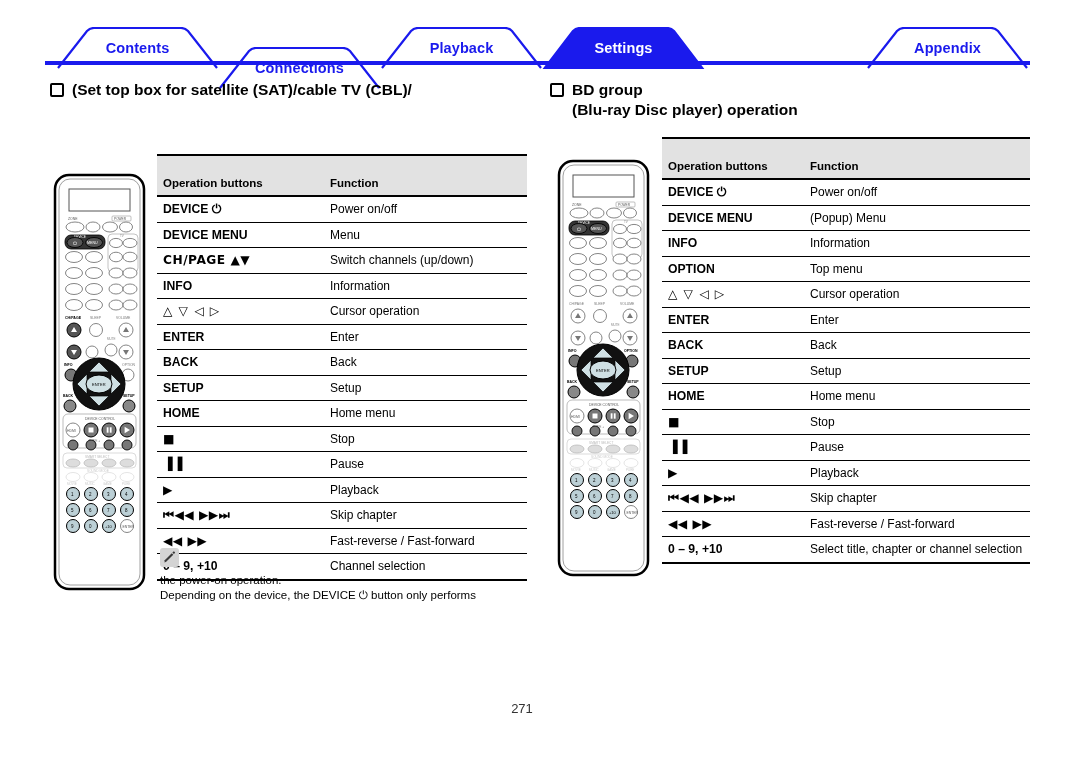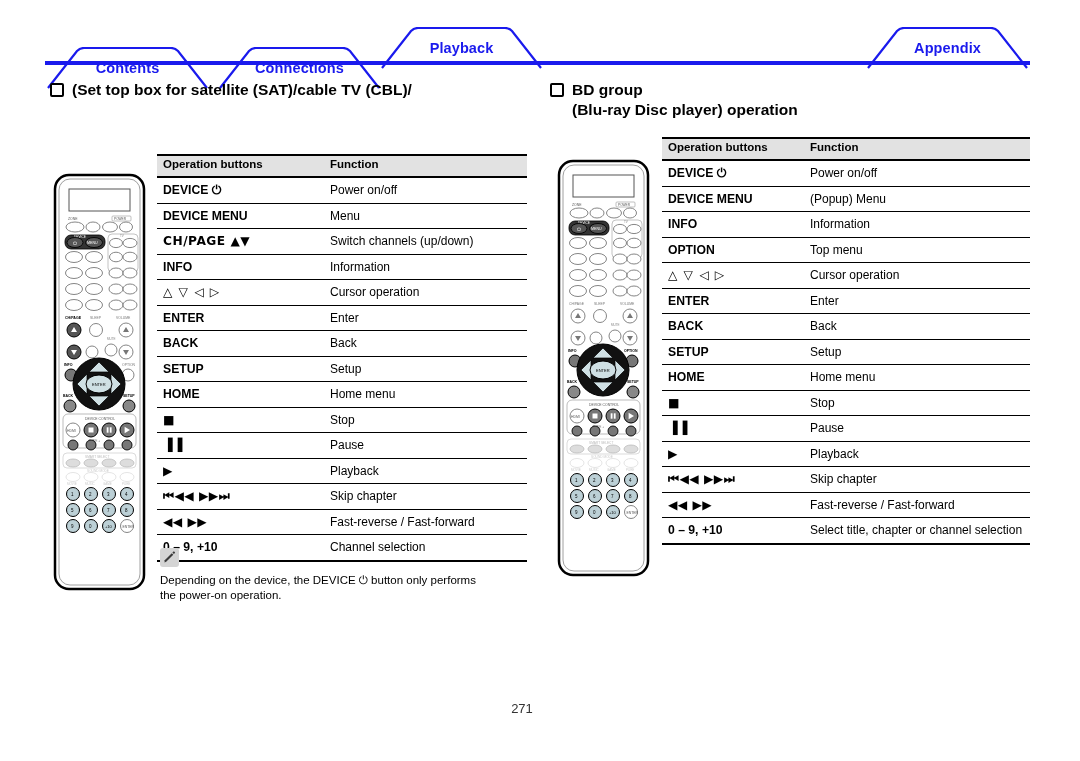--- a/index.html
+++ b/index.html
@@ -77,21 +77,21 @@
   .spec-table {
     position: absolute;
     border-collapse: collapse;
     font-size: 12px;
   }
   .spec-table th {
     background: #e2e2e2;
     font-size: 11.5px;
     font-weight: bold;
     text-align: left;
-    padding: 1px 6px 5px 6px;
+    padding: 20px 6px 5px 6px;
     border-top: 2.5px solid #000;
     border-bottom: 2.5px solid #000;
     vertical-align: middle;
     line-height: 14px;
   }
   .spec-table td {
     border-bottom: 1.4px solid #000;
     padding: 5px 6px 5px 6px;
     vertical-align: middle;
     line-height: 14.5px;
@@ -135,41 +135,47 @@
   }
 
   
   .remote { position: absolute; }
 </style>
 </head>
 <body>
 
 <div class="tabbar">
 
-  <div class="tab" style="left:45px; width:165px;margin-top:20px;">
+  <div class="tab" style="left:55px; width:165px;">
     <svg class="tabshape" viewBox="0 0 165 42" preserveAspectRatio="none">
       <path d="M3 41 L32 4 Q35 1 39 1 L126 1 Q130 1 133 4 L162 41" fill="#ffffff" stroke="#1a1aed" stroke-width="2.2"></path>
     </svg>
     <span class="tablabel">Contents</span>
   </div>
 
   <div class="tab" style="left:217px; width:165px;margin-top:20px;">
     <svg class="tabshape" viewBox="0 0 165 42" preserveAspectRatio="none">
       <path d="M3 41 L32 4 Q35 1 39 1 L126 1 Q130 1 133 4 L162 41" fill="#ffffff" stroke="#1a1aed" stroke-width="2.2"></path>
     </svg>
     <span class="tablabel">Connections</span>
   </div>
 
   <div class="tab" style="left:379px; width:165px;">
     <svg class="tabshape" viewBox="0 0 165 42" preserveAspectRatio="none">
       <path d="M3 41 L32 4 Q35 1 39 1 L126 1 Q130 1 133 4 L162 41" fill="#ffffff" stroke="#1a1aed" stroke-width="2.2"></path>
     </svg>
     <span class="tablabel">Playback</span>
   </div>
 
+  <div class="tab active" style="left:541px; width:165px;">
+    <svg class="tabshape" viewBox="0 0 165 42" preserveAspectRatio="none">
+      <path d="M3 42 L32 4 Q35 1 39 1 L126 1 Q130 1 133 4 L162 42 Z" fill="#1a1aed" stroke="#1a1aed" stroke-width="2.2"></path>
+    </svg>
+    <span class="tablabel">Settings</span>
+  </div>
 
 
   <div class="tab" style="left:865px; width:165px;">
     <svg class="tabshape" viewBox="0 0 165 42" preserveAspectRatio="none">
       <path d="M3 41 L32 4 Q35 1 39 1 L126 1 Q130 1 133 4 L162 41" fill="#ffffff" stroke="#1a1aed" stroke-width="2.2"></path>
     </svg>
     <span class="tablabel">Appendix</span>
   </div>
 </div>
 <div class="tabbar-rule"></div>
@@ -531,22 +537,22 @@
 </table>
 
 <div class="note" style="left:160px; top:548px;">
   <div class="note-icon">
     <svg width="13" height="13" viewBox="0 0 13 13">
       <path d="M1.5 11.5 L3.2 10.8 L10.3 3.7 L8.8 2.2 L1.7 9.3 Z" fill="#3a3a3a"></path>
       <path d="M9.4 1.6 L10.9 3.1 L11.9 2.1 Q12.3 1.7 11.9 1.3 L11.2 0.6 Q10.8 0.2 10.4 0.6 Z" fill="#3a3a3a"></path>
     </svg>
   </div>
   <div class="note-text">
+    <div>the power-on operation.</div>
     <div>Depending on the device, the DEVICE ⏻ button only performs</div>
-    <div>the power-on operation.</div>
   </div>
 </div>
 
 <table class="spec-table" style="left:662px; top:137px; width:368px;">
   <thead>
     <tr>
       <th style="width:130px;">Operation buttons</th>
       <th>Function</th>
     </tr>
   </thead>

